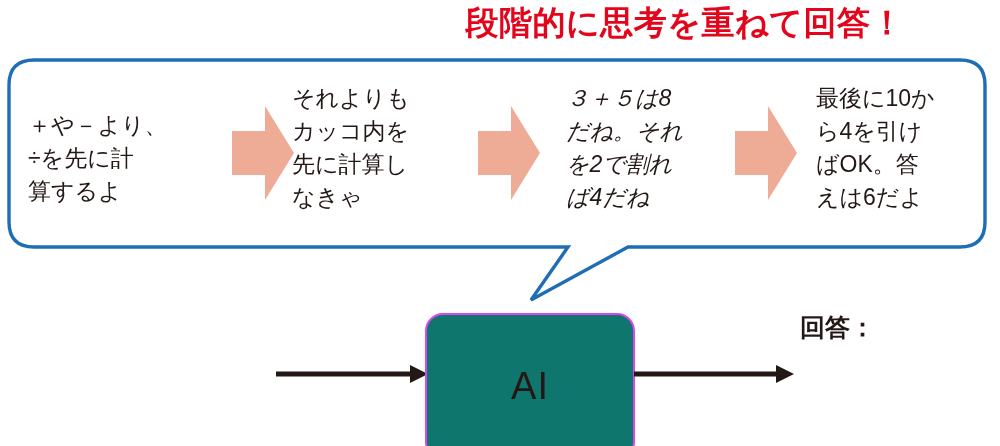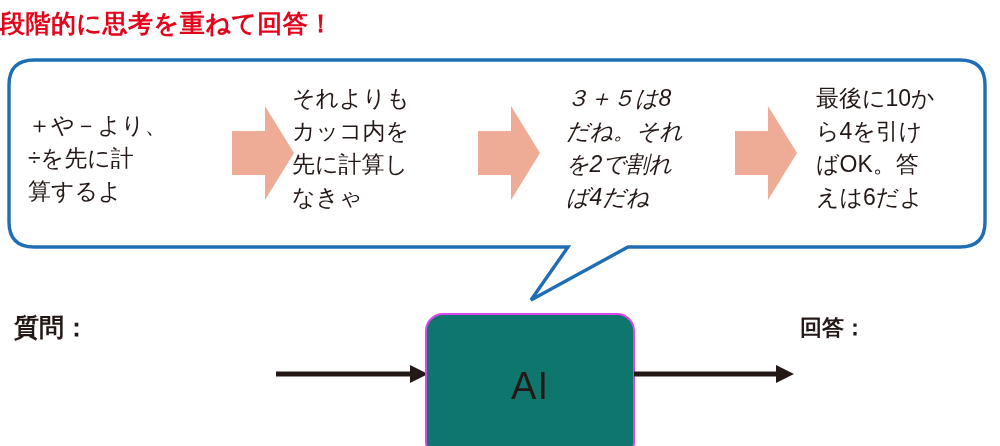--- a/index.html
+++ b/index.html
@@ -15,22 +15,22 @@
     font-family: "Liberation Sans", "DejaVu Sans", sans-serif;
     color: #231815;
   }
 
   
   #title {
     position: absolute;
     left: 0;
     top: 2px;
     width: 904px;
-    text-align: left;
-    font-size: 25px;
+    text-align: right;
+    font-size: 33px;
     font-weight: bold;
     color: #e3051b;
     letter-spacing: 0.5px;
     line-height: 42px;
     white-space: nowrap;
   }
 
   
   #bubble-svg {
     position: absolute;
@@ -76,21 +76,21 @@
     line-height: 35px;
   }
   #question-label { font-weight: bold; display: block; }
   #question-body  { display: block; white-space: pre-line; }
 
   #answer-block {
     position: absolute;
     left: 800px;
     top: 310px;
     width: 190px;
-    font-size: 22px;
+    font-size: 25px;
     line-height: 35px;
   }
   #answer-label { font-weight: bold; display: block; }
   #answer-body  { display: block; white-space: pre-line; }
 
   #ai-box {
     position: absolute;
     left: 425px;
     top: 313px;
     width: 210px;
@@ -162,21 +162,20 @@
   <polygon points="0,25 33,25 33,0 62,47 33,94 33,69 0,69" fill="#eeac97"></polygon>
 </svg>
 <svg class="pink-arrow" id="pink-arrow-1" viewBox="0 0 62 94" xmlns="http://www.w3.org/2000/svg">
   <polygon points="0,25 33,25 33,0 62,47 33,94 33,69 0,69" fill="#eeac97"></polygon>
 </svg>
 <svg class="pink-arrow" id="pink-arrow-2" viewBox="0 0 62 94" xmlns="http://www.w3.org/2000/svg">
   <polygon points="0,25 33,25 33,0 62,47 33,94 33,69 0,69" fill="#eeac97"></polygon>
 </svg>
 
 <div id="question-block">
-  <span id="question-label">質問：</span>
 </div>
 
 <svg class="black-arrow" id="arrow-in" viewBox="0 0 152 22" xmlns="http://www.w3.org/2000/svg">
   <line x1="0" y1="11" x2="136" y2="11" stroke="#231815" stroke-width="5"></line>
   <polygon points="134,2 152,11 134,20" fill="#231815"></polygon>
 </svg>
 
 <div id="ai-box">
   <div id="ai-label">AI</div>
 </div>

